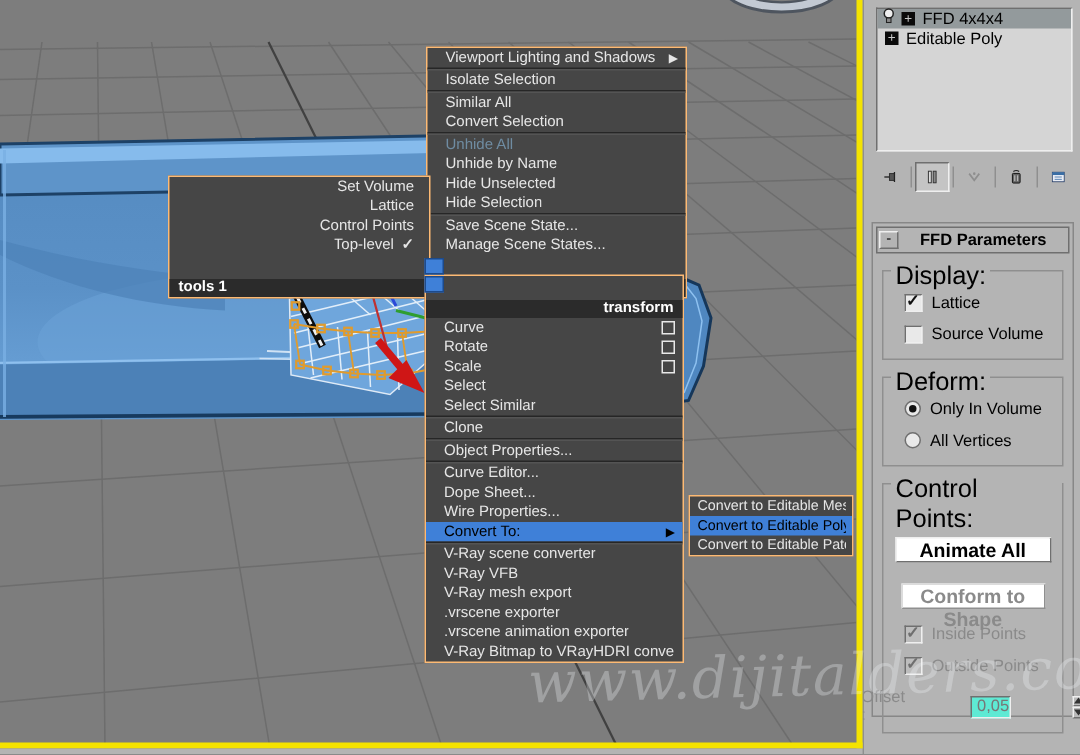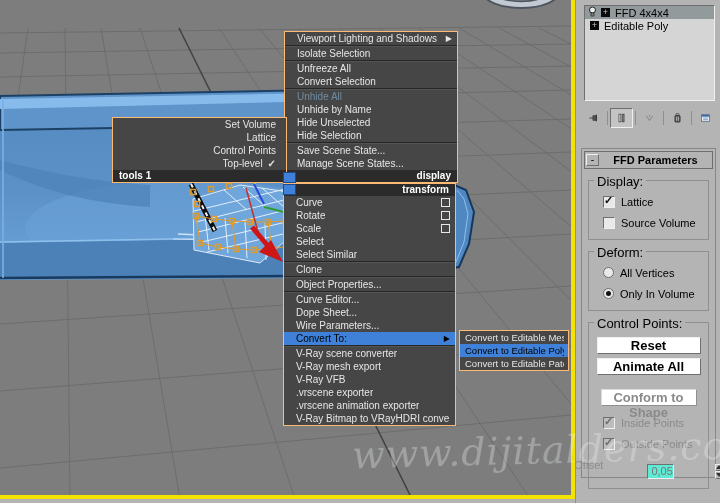--- a/index.html
+++ b/index.html
@@ -15,21 +15,21 @@
   .vp-bottom-strip{position:absolute;left:0;top:499px;width:575px;height:4px;background:#b4b4b4;z-index:15;}
 
   
   .menu{position:absolute;background:#464646;border:1px solid #fdba74;box-sizing:border-box;z-index:20;}
   .mrow{height:13px;line-height:13px;font-size:10px;color:#e6e6e6;padding:0 5px 0 12px;
         display:flex;align-items:center;white-space:nowrap;overflow:hidden;}
   .mrow.hl{background:#3f80d8;color:#000;}
   .mrow.dis{color:#6f8ca2;}
   .msep{height:0;border-top:1px solid #262626;border-bottom:1px solid #545454;}
   .mtitle{height:12px;line-height:12px;background:#2b2b2b;color:#fff;font-weight:bold;
-          font-size:10px;padding:0 6px;text-align:right;}
+          font-size:10px;padding:0 6px;text-align:right;margin-top:16px;}
   .mlabel{overflow:hidden;}
   .marrow{margin-left:auto;font-size:8px;}
   .mcheck{margin-left:5px;font-size:10px;font-weight:bold;}
   .mbox{margin-left:auto;width:7px;height:7px;border:1px solid #e8e8e8;background:transparent;flex:0 0 auto;}
 
   #menu-display{left:284px;top:31px;width:174px;}
   #menu-tools1{left:112px;top:117px;width:175px;}
   #menu-tools1 .mrow{justify-content:flex-end;padding:0 10px 0 4px;}
   #menu-tools1 .mtitle{text-align:left;}
   #menu-transform{left:283px;top:183px;width:173px;}
@@ -64,21 +64,21 @@
   .tool-sep{width:1px;height:14px;background:#8f8f8f;margin:0 2px;}
 
   #rollout{position:absolute;left:5px;top:148px;width:135px;height:330px;border:1px solid #878787;
            box-sizing:border-box;}
   #rollout-title{margin:2px;height:16px;border:1px solid #6f6f6f;display:flex;align-items:center;background:#b4b4b4;}
   #collapse-btn{width:13px;height:12px;margin-left:1px;border:1px solid;border-color:#efefef #6f6f6f #6f6f6f #efefef;
                 background:#b4b4b4;font-size:10px;line-height:10px;text-align:center;box-sizing:border-box;}
   #rollout-title-text{flex:1;text-align:center;font-weight:bold;font-size:11px;}
 
   .group{position:relative;margin:11px 6px 0 6px;border:1px solid #8f8f8f;padding:10px 4px 6px 4px;}
-  .group-label{position:absolute;top:-7px;left:5px;background:#b4b4b4;padding:0 3px;font-size:13px;}
+  .group-label{position:absolute;top:-7px;left:5px;background:#b4b4b4;padding:0 3px;font-size:17px;}
 
   .ctl-row{display:flex;align-items:center;height:21px;}
   .ctl-row.ind{padding-left:10px;}
   .cbox{width:12px;height:12px;background:#e9e9e9;border:1px solid;border-color:#6f6f6f #efefef #efefef #6f6f6f;
         box-sizing:border-box;position:relative;flex:0 0 auto;}
   .cbox .chk{position:absolute;left:0px;top:-3px;font-size:11px;font-weight:bold;color:#111;}
   .cbox.dis{background:#bdbdbd;}
   .cbox.dis .chk{color:#6f6f6f;}
   .rad{width:11px;height:11px;border-radius:50%;background:#e9e9e9;border:1px solid #6f6f6f;
        box-sizing:border-box;position:relative;flex:0 0 auto;}
@@ -247,21 +247,21 @@
       <div class="mrow">
         <span class="mlabel">Viewport Lighting and Shadows</span>
         <span class="marrow">▶</span>
       </div>
       <div class="msep"></div>
       <div class="mrow">
         <span class="mlabel">Isolate Selection</span>
       </div>
       <div class="msep"></div>
       <div class="mrow">
-        <span class="mlabel">Unfreeze All</span>
+        <span class="mlabel">Similar All</span>
       </div>
       <div class="mrow">
         <span class="mlabel">Convert Selection</span>
       </div>
       <div class="msep"></div>
       <div class="mrow dis">
         <span class="mlabel">Unhide All</span>
       </div>
       <div class="mrow">
         <span class="mlabel">Unhide by Name</span>
@@ -332,35 +332,35 @@
         <span class="mlabel">Object Properties...</span>
       </div>
       <div class="msep"></div>
       <div class="mrow">
         <span class="mlabel">Curve Editor...</span>
       </div>
       <div class="mrow">
         <span class="mlabel">Dope Sheet...</span>
       </div>
       <div class="mrow">
-        <span class="mlabel">Wire Parameters...</span>
+        <span class="mlabel">Wire Properties...</span>
       </div>
       <div class="mrow hl">
         <span class="mlabel">Convert To:</span>
         <span class="marrow">▶</span>
       </div>
       <div class="msep"></div>
       <div class="mrow">
         <span class="mlabel">V-Ray scene converter</span>
       </div>
       <div class="mrow">
+        <span class="mlabel">V-Ray VFB</span>
+      </div>
+      <div class="mrow">
         <span class="mlabel">V-Ray mesh export</span>
-      </div>
-      <div class="mrow">
-        <span class="mlabel">V-Ray VFB</span>
       </div>
       <div class="mrow">
         <span class="mlabel">.vrscene exporter</span>
       </div>
       <div class="mrow">
         <span class="mlabel">.vrscene animation exporter</span>
       </div>
       <div class="mrow">
         <span class="mlabel">V-Ray Bitmap to VRayHDRI converter</span>
       </div>
@@ -464,28 +464,28 @@
             <span class="cbox"></span>
             <span class="ctl-label">Source Volume</span>
           </div>
         </div>
     </div>
 
     <div class="group">
       <div class="group-label">Deform:</div>
       <div>
           <div class="ctl-row ind">
-            <span class="rad"></span>
-            <span class="ctl-label">All Vertices</span>
-          </div>
-          <div class="ctl-row ind">
             <span class="rad">
               <span class="dot"></span>
             </span>
             <span class="ctl-label">Only In Volume</span>
+          </div>
+          <div class="ctl-row ind">
+            <span class="rad"></span>
+            <span class="ctl-label">All Vertices</span>
           </div>
         </div>
     </div>
 
     <div class="group">
       <div class="group-label">Control Points:</div>
       <div id="cp-buttons">
           <button class="pbtn w104">Reset</button>
           <button class="pbtn w104">Animate All</button>
           <button class="pbtn w104 dis" style="width: 96px; margin-top: 14px;">Conform to Shape</button>

